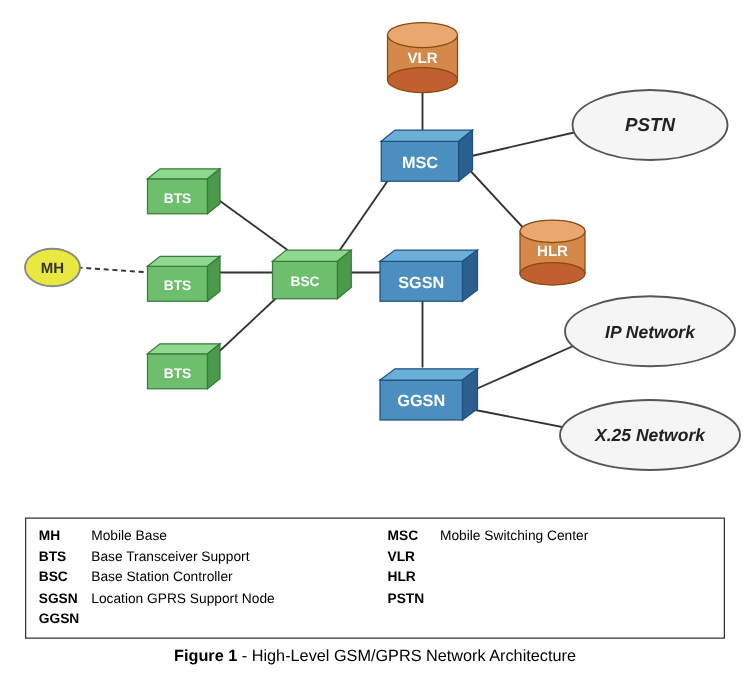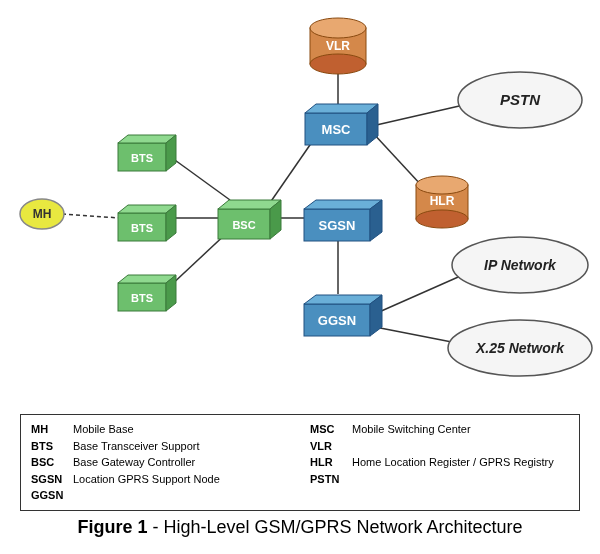--- a/index.html
+++ b/index.html
@@ -41,21 +41,21 @@
       line-height: 1.5;
     }
 
     .legend-abbr {
       font-weight: bold;
       min-width: 36px;
     }
 
     .figure-caption {
       text-align: center;
-      font-size: 18px;
+      font-size: 13px;
       margin-top: 6px;
     }
 
     .figure-caption span.bold {
       font-weight: bold;
     }
   </style>
 </head>
 <body>
 
@@ -173,42 +173,41 @@
   <div class="legend-entry">
         <span class="legend-abbr">MH</span>
         <span>Mobile Base</span>
       </div>
       <div class="legend-entry">
         <span class="legend-abbr">BTS</span>
         <span>Base Transceiver Support</span>
       </div>
       <div class="legend-entry">
         <span class="legend-abbr">BSC</span>
-        <span>Base Gateway Controller</span>
+        <span>Base Station Controller</span>
       </div>
       <div class="legend-entry">
         <span class="legend-abbr">SGSN</span>
         <span>Location GPRS Support Node</span>
       </div>
       <div class="legend-entry">
         <span class="legend-abbr">GGSN</span>
       </div>
     </div>
   <div>
 
   <div class="legend-entry">
         <span class="legend-abbr">MSC</span>
         <span>Mobile Switching Center</span>
       </div>
       <div class="legend-entry">
         <span class="legend-abbr">VLR</span>
       </div>
       <div class="legend-entry">
         <span class="legend-abbr">HLR</span>
-        <span>Home Location Register / GPRS Registry</span>
       </div>
       <div class="legend-entry">
         <span class="legend-abbr">PSTN</span>
       </div>
     </div>
 </div>
 
 <div class="figure-caption">
   <span class="bold">Figure 1</span><span> - High-Level GSM/GPRS Network Architecture</span>
 </div>

